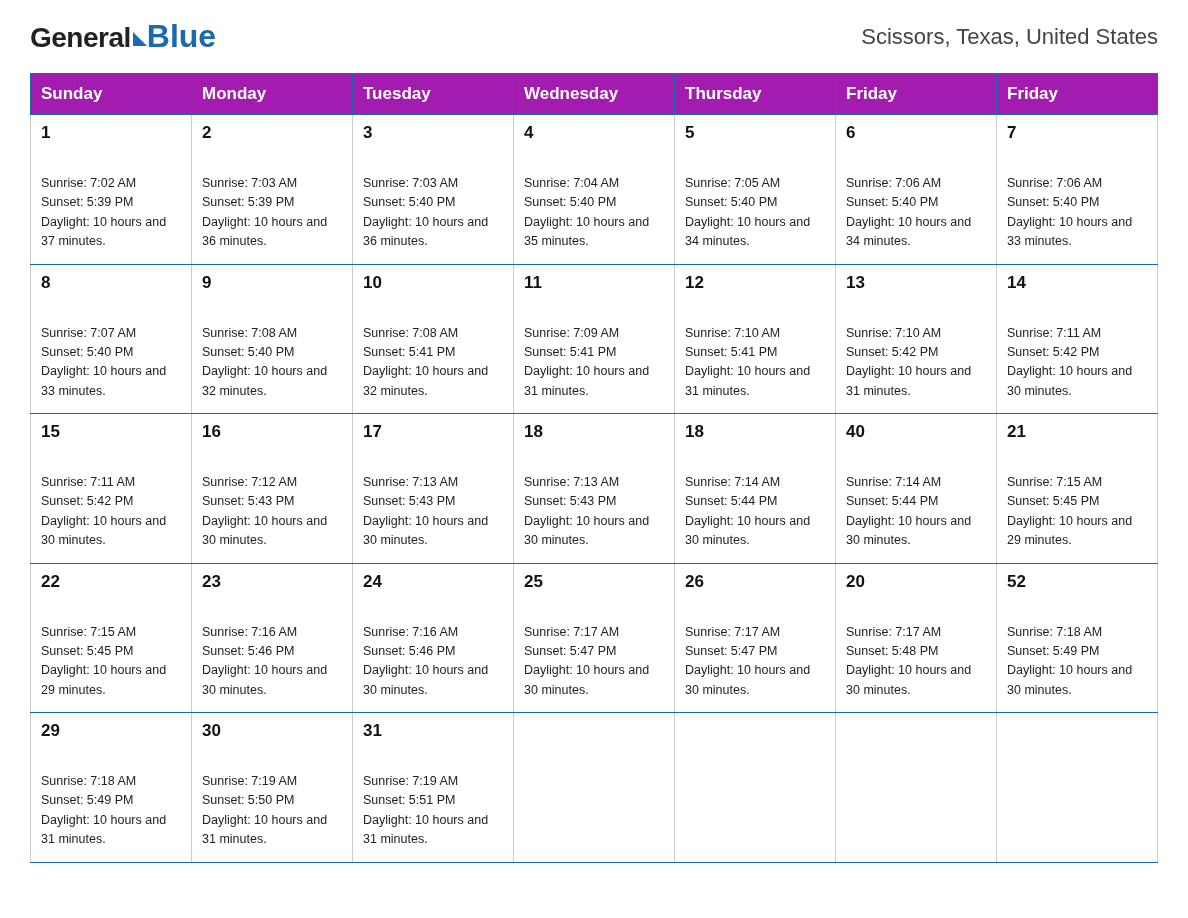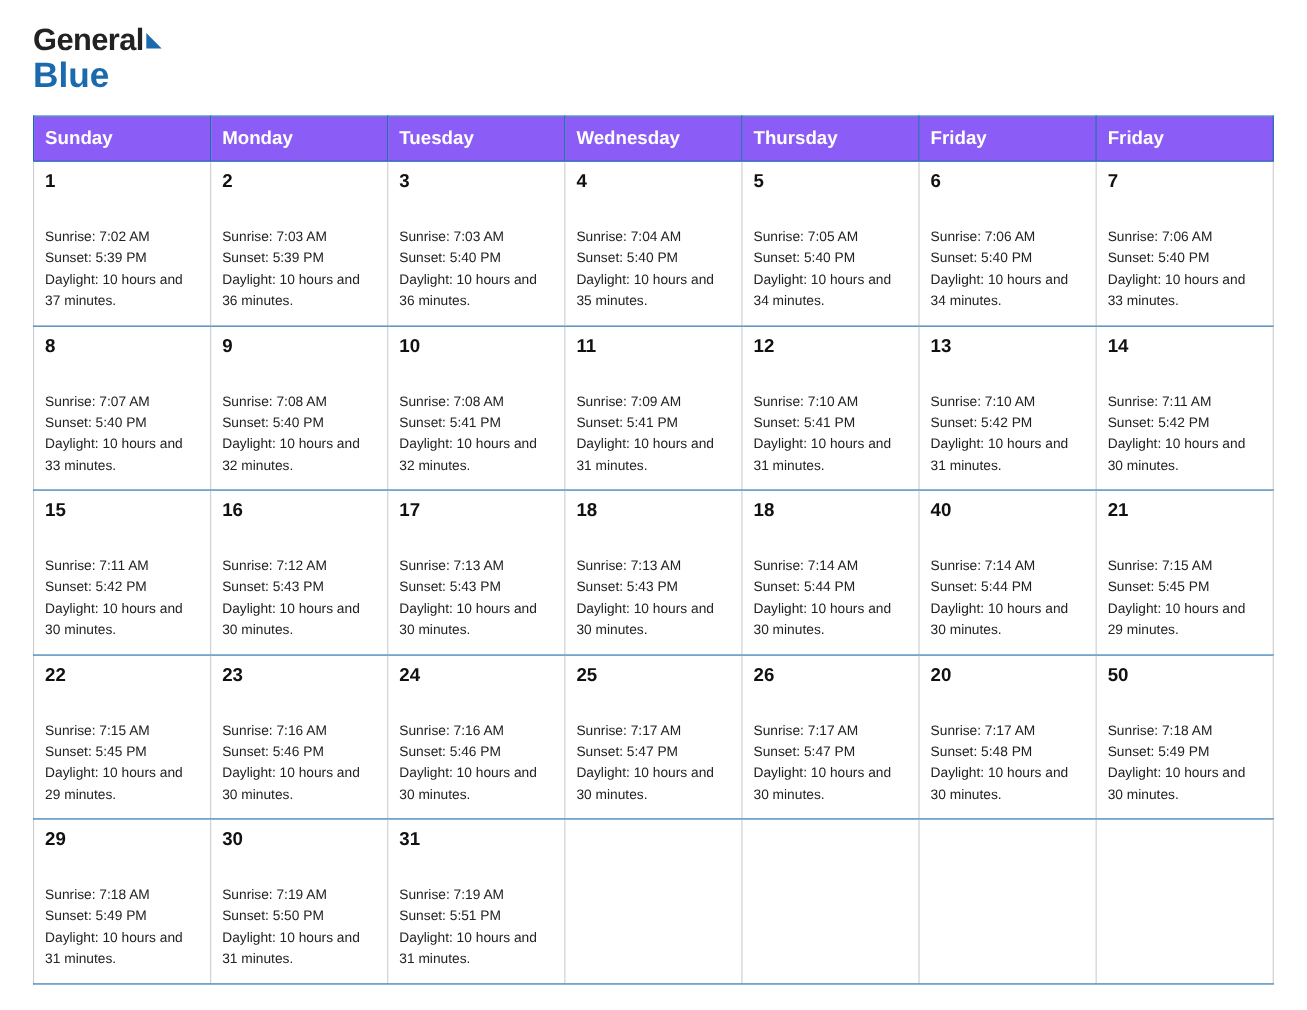--- a/index.html
+++ b/index.html
@@ -39,21 +39,21 @@
     }
     .logo-blue {
       font-size: 32px;
       font-weight: bold;
       color: #1a6aad;
       display: block;
       margin-top: -2px;
     }
     .logo-block {
       display: flex;
-      flex-direction: column;
+      flex-direction: row;
     }
     .logo-top-row {
       display: flex;
       align-items: center;
     }
     .title-block {
       text-align: right;
     }
     .month-title {
       font-size: 52px;
@@ -65,21 +65,21 @@
       font-size: 22px;
       color: #444;
       margin-top: 4px;
     }
     .calendar {
       width: 100%;
       border-collapse: collapse;
       border: 1.5px solid #1a6aad;
     }
     .calendar th {
-      background-color: #8b5cf6;
+      background-color: #a21caf;
       color: #fff;
       font-size: 17px;
       font-weight: 600;
       padding: 10px 10px;
       text-align: left;
       border: 1px solid #1a6aad;
     }
     .calendar td {
       vertical-align: top;
       padding: 8px 10px 12px 10px;
@@ -112,20 +112,21 @@
   <div class="logo">
     <div class="logo-block">
       <div class="logo-top-row">
         <span class="logo-text-general">General</span>
         <span class="logo-arrow"></span>
       </div>
       <span class="logo-blue">Blue</span>
     </div>
   </div>
   <div class="title-block">
+    <div class="location-title">Scissors, Texas, United States</div>
   </div>
 </div>
 
 <table class="calendar">
   <thead>
     <tr>
       <th>Sunday</th>
       <th>Monday</th>
       <th>Tuesday</th>
       <th>Wednesday</th>
@@ -244,21 +245,21 @@
         </td>
         <td>
           <div class="day-number">26</div>
           <div class="day-info">Sunrise: 7:17 AM<br>Sunset: 5:47 PM<br>Daylight: 10 hours and 30 minutes.</div>
         </td>
         <td>
           <div class="day-number">20</div>
           <div class="day-info">Sunrise: 7:17 AM<br>Sunset: 5:48 PM<br>Daylight: 10 hours and 30 minutes.</div>
         </td>
         <td>
-          <div class="day-number">50</div>
+          <div class="day-number">52</div>
           <div class="day-info">Sunrise: 7:18 AM<br>Sunset: 5:49 PM<br>Daylight: 10 hours and 30 minutes.</div>
         </td>
       </tr>
       <tr>
         <td>
           <div class="day-number">29</div>
           <div class="day-info">Sunrise: 7:18 AM<br>Sunset: 5:49 PM<br>Daylight: 10 hours and 31 minutes.</div>
         </td>
         <td>
           <div class="day-number">30</div>

